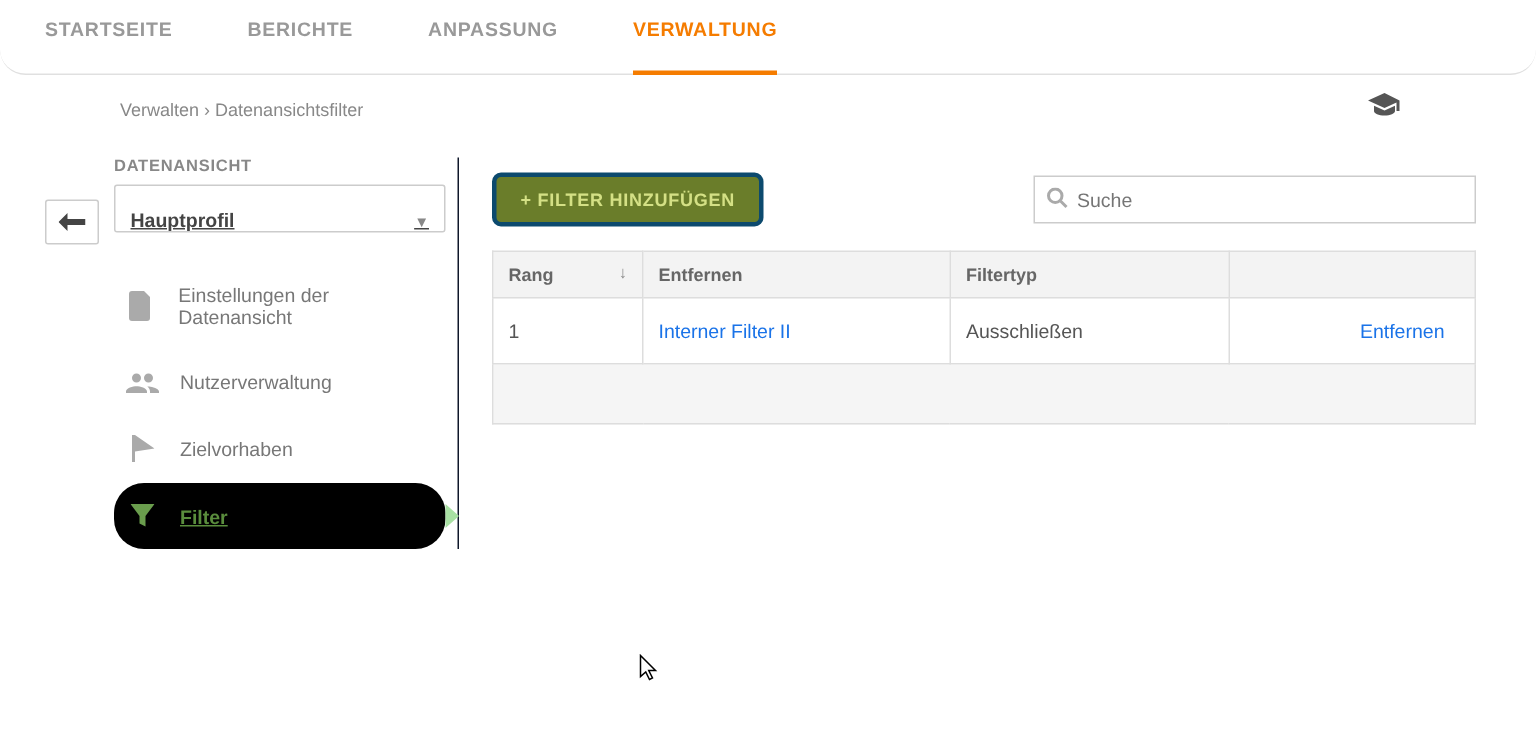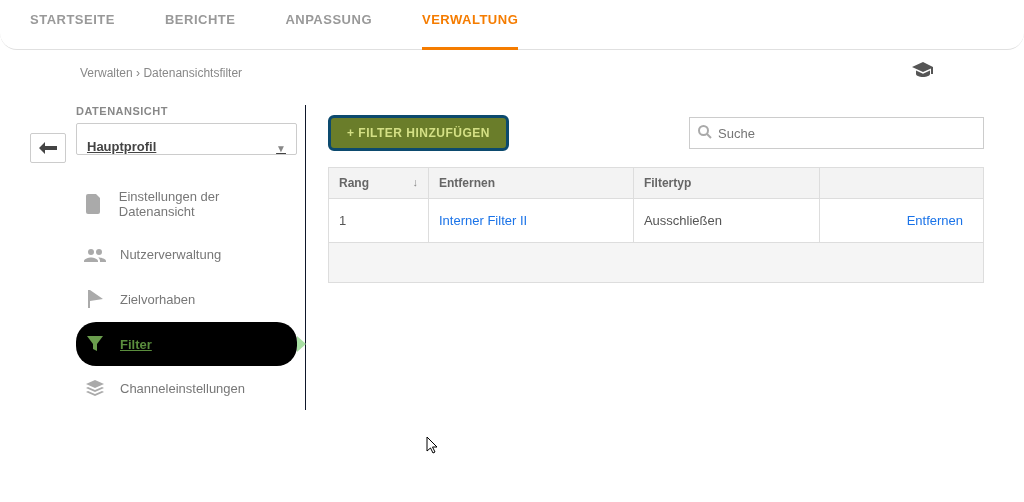--- a/index.html
+++ b/index.html
@@ -112,28 +112,20 @@
         <span>Zielvorhaben</span>
       </div>
       <div class="side-item active">
         <span class="icon">
             <svg width="16" height="16" viewBox="0 0 16 16">
               <path fill="#6a9d4d" d="M0 0h16L10 8v7l-4-2V8L0 0z"></path>
             </svg>
           </span>
         <span>Filter</span>
       </div>
-      <div class="side-item">
-        <span class="icon">
-            <svg width="18" height="16" viewBox="0 0 18 16">
-              <path fill="#aaa" d="M9 0 0 4l9 4 9-4-9-4zM0 8l9 4 9-4-2-1-7 3-7-3-2 1zm0 4 9 4 9-4-2-1-7 3-7-3-2 1z"></path>
-            </svg>
-          </span>
-        <span>Channeleinstellungen</span>
-      </div>
     </div>
   </div>
 
   <div class="content">
     <div class="content-top">
       <button class="add-filter-btn">+ FILTER HINZUFÜGEN</button>
       <div class="search-box">
         <span class="sicon"><svg width="14" height="14" viewBox="0 0 14 14">
               <circle cx="5.5" cy="5.5" r="4.5" fill="none" stroke="#aaa" stroke-width="2"></circle>
               <line x1="9" y1="9" x2="13" y2="13" stroke="#aaa" stroke-width="2"></line>

